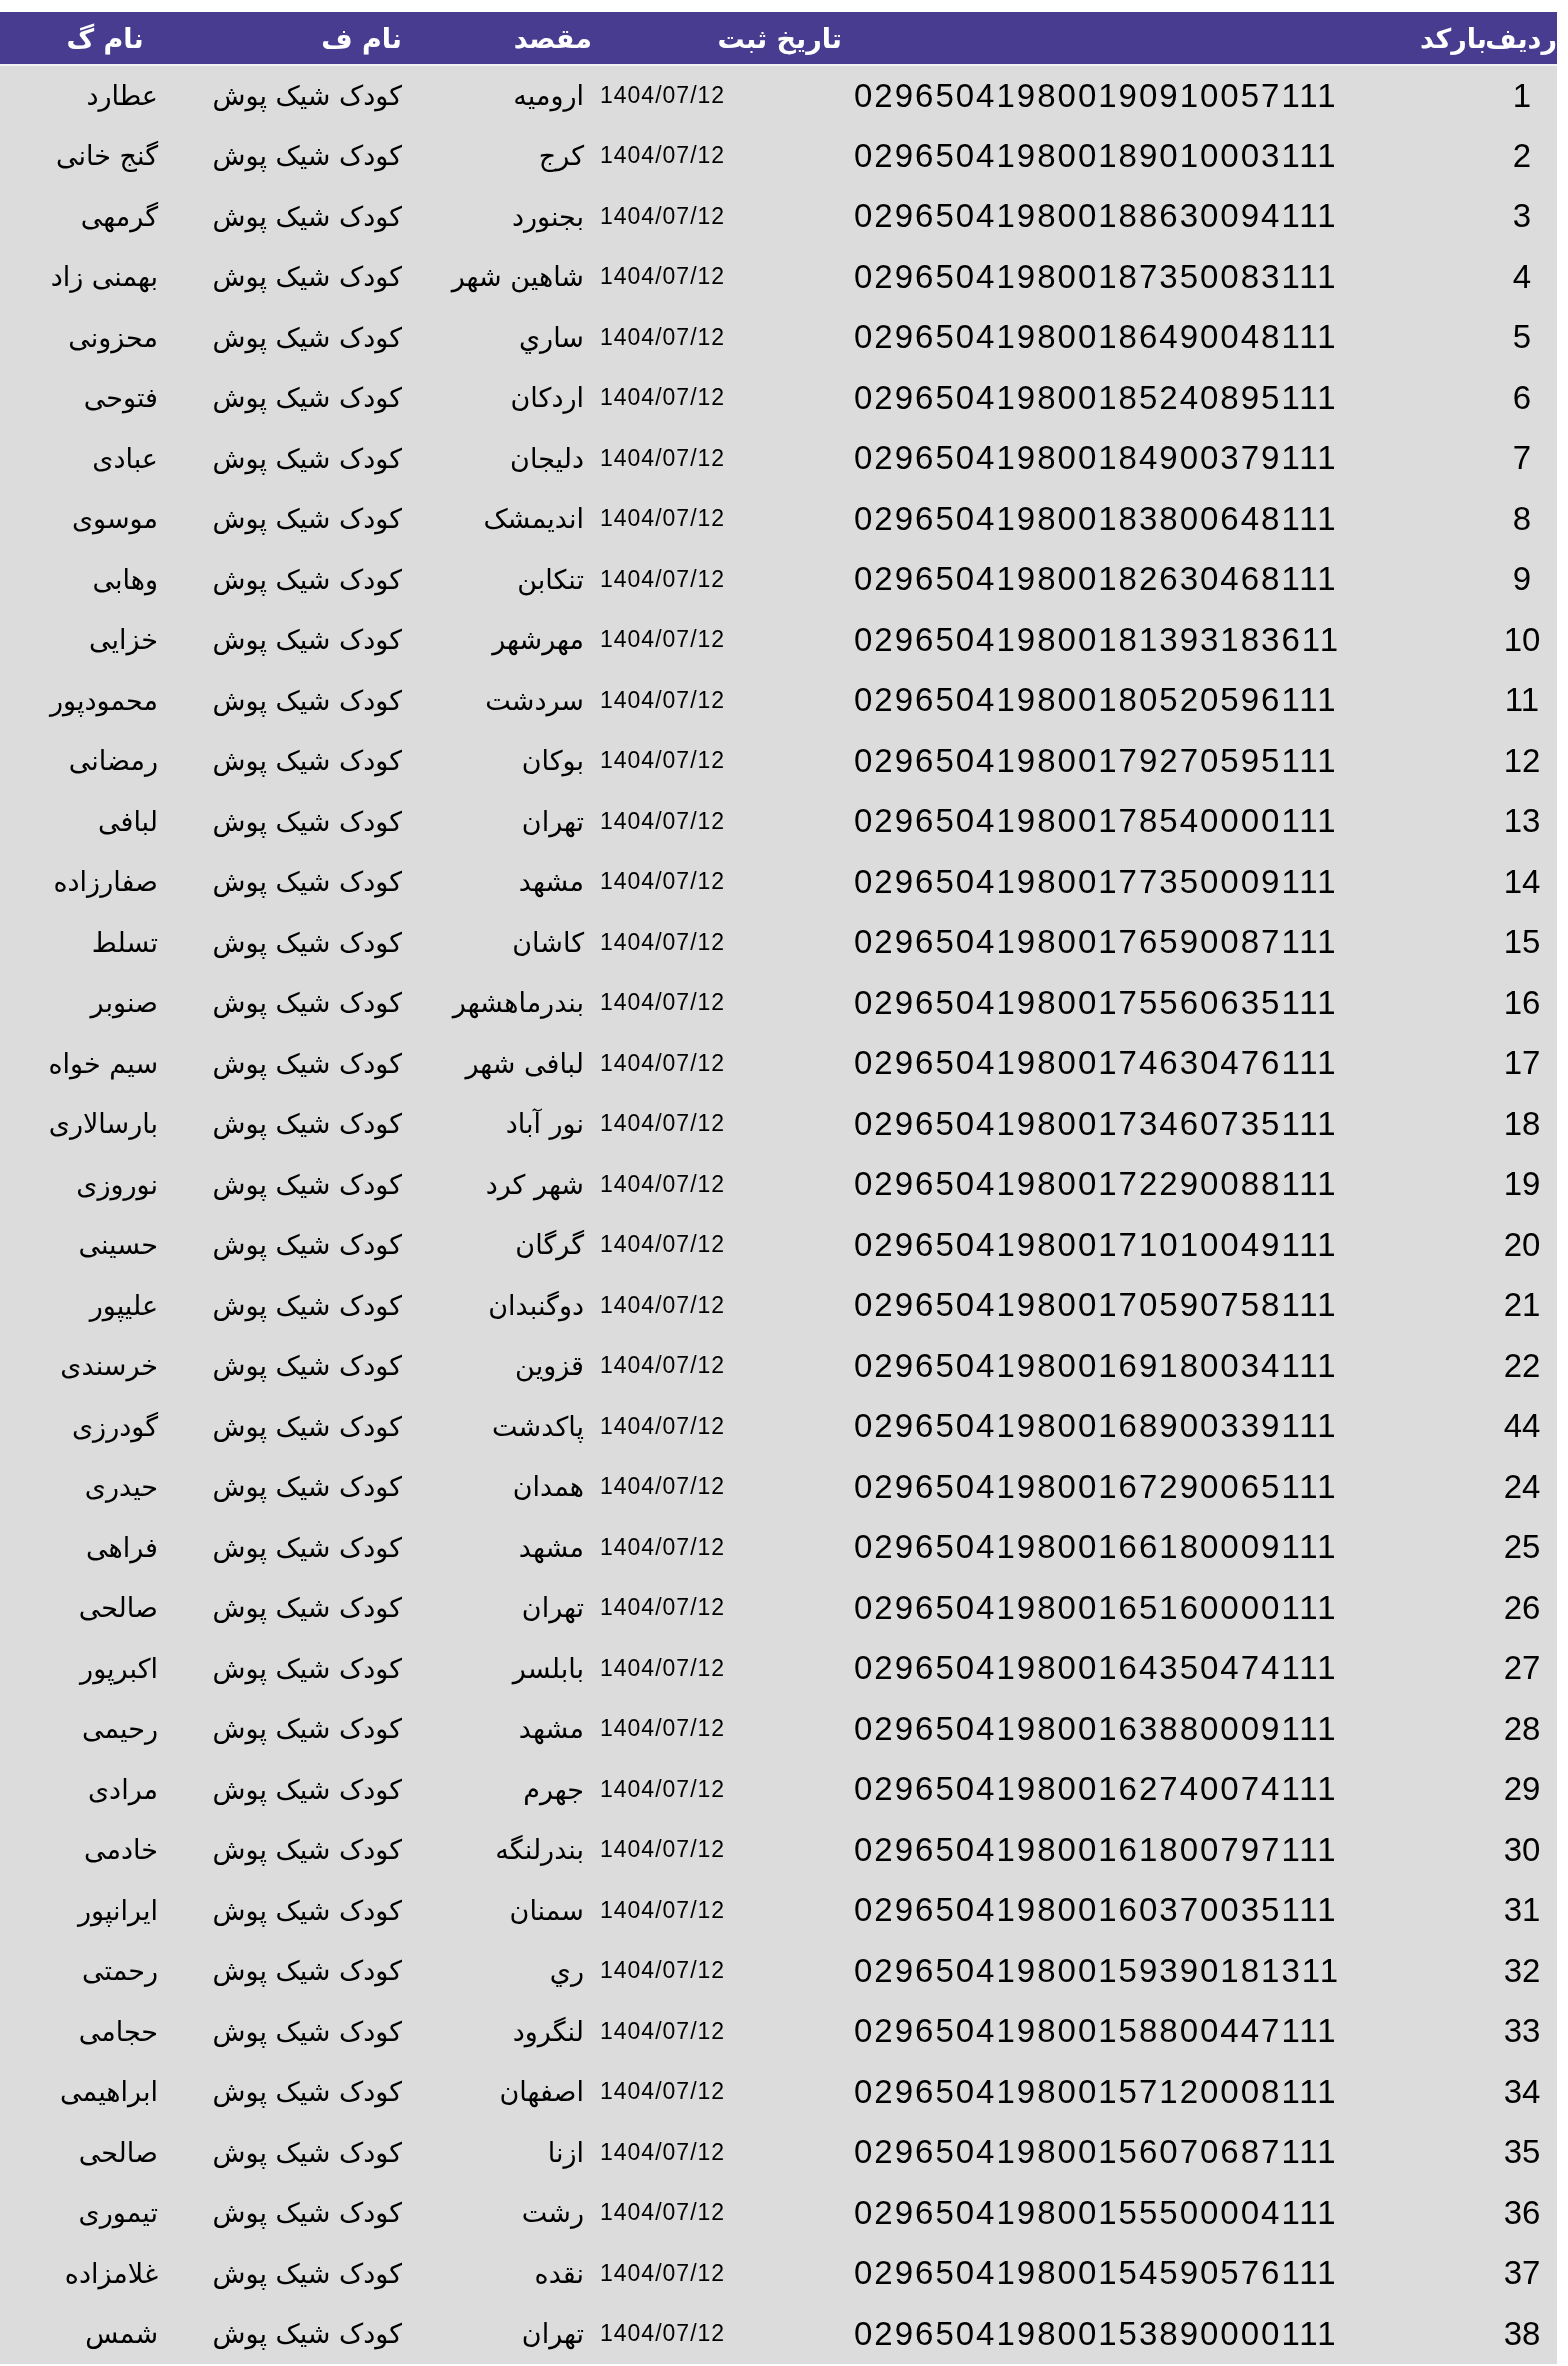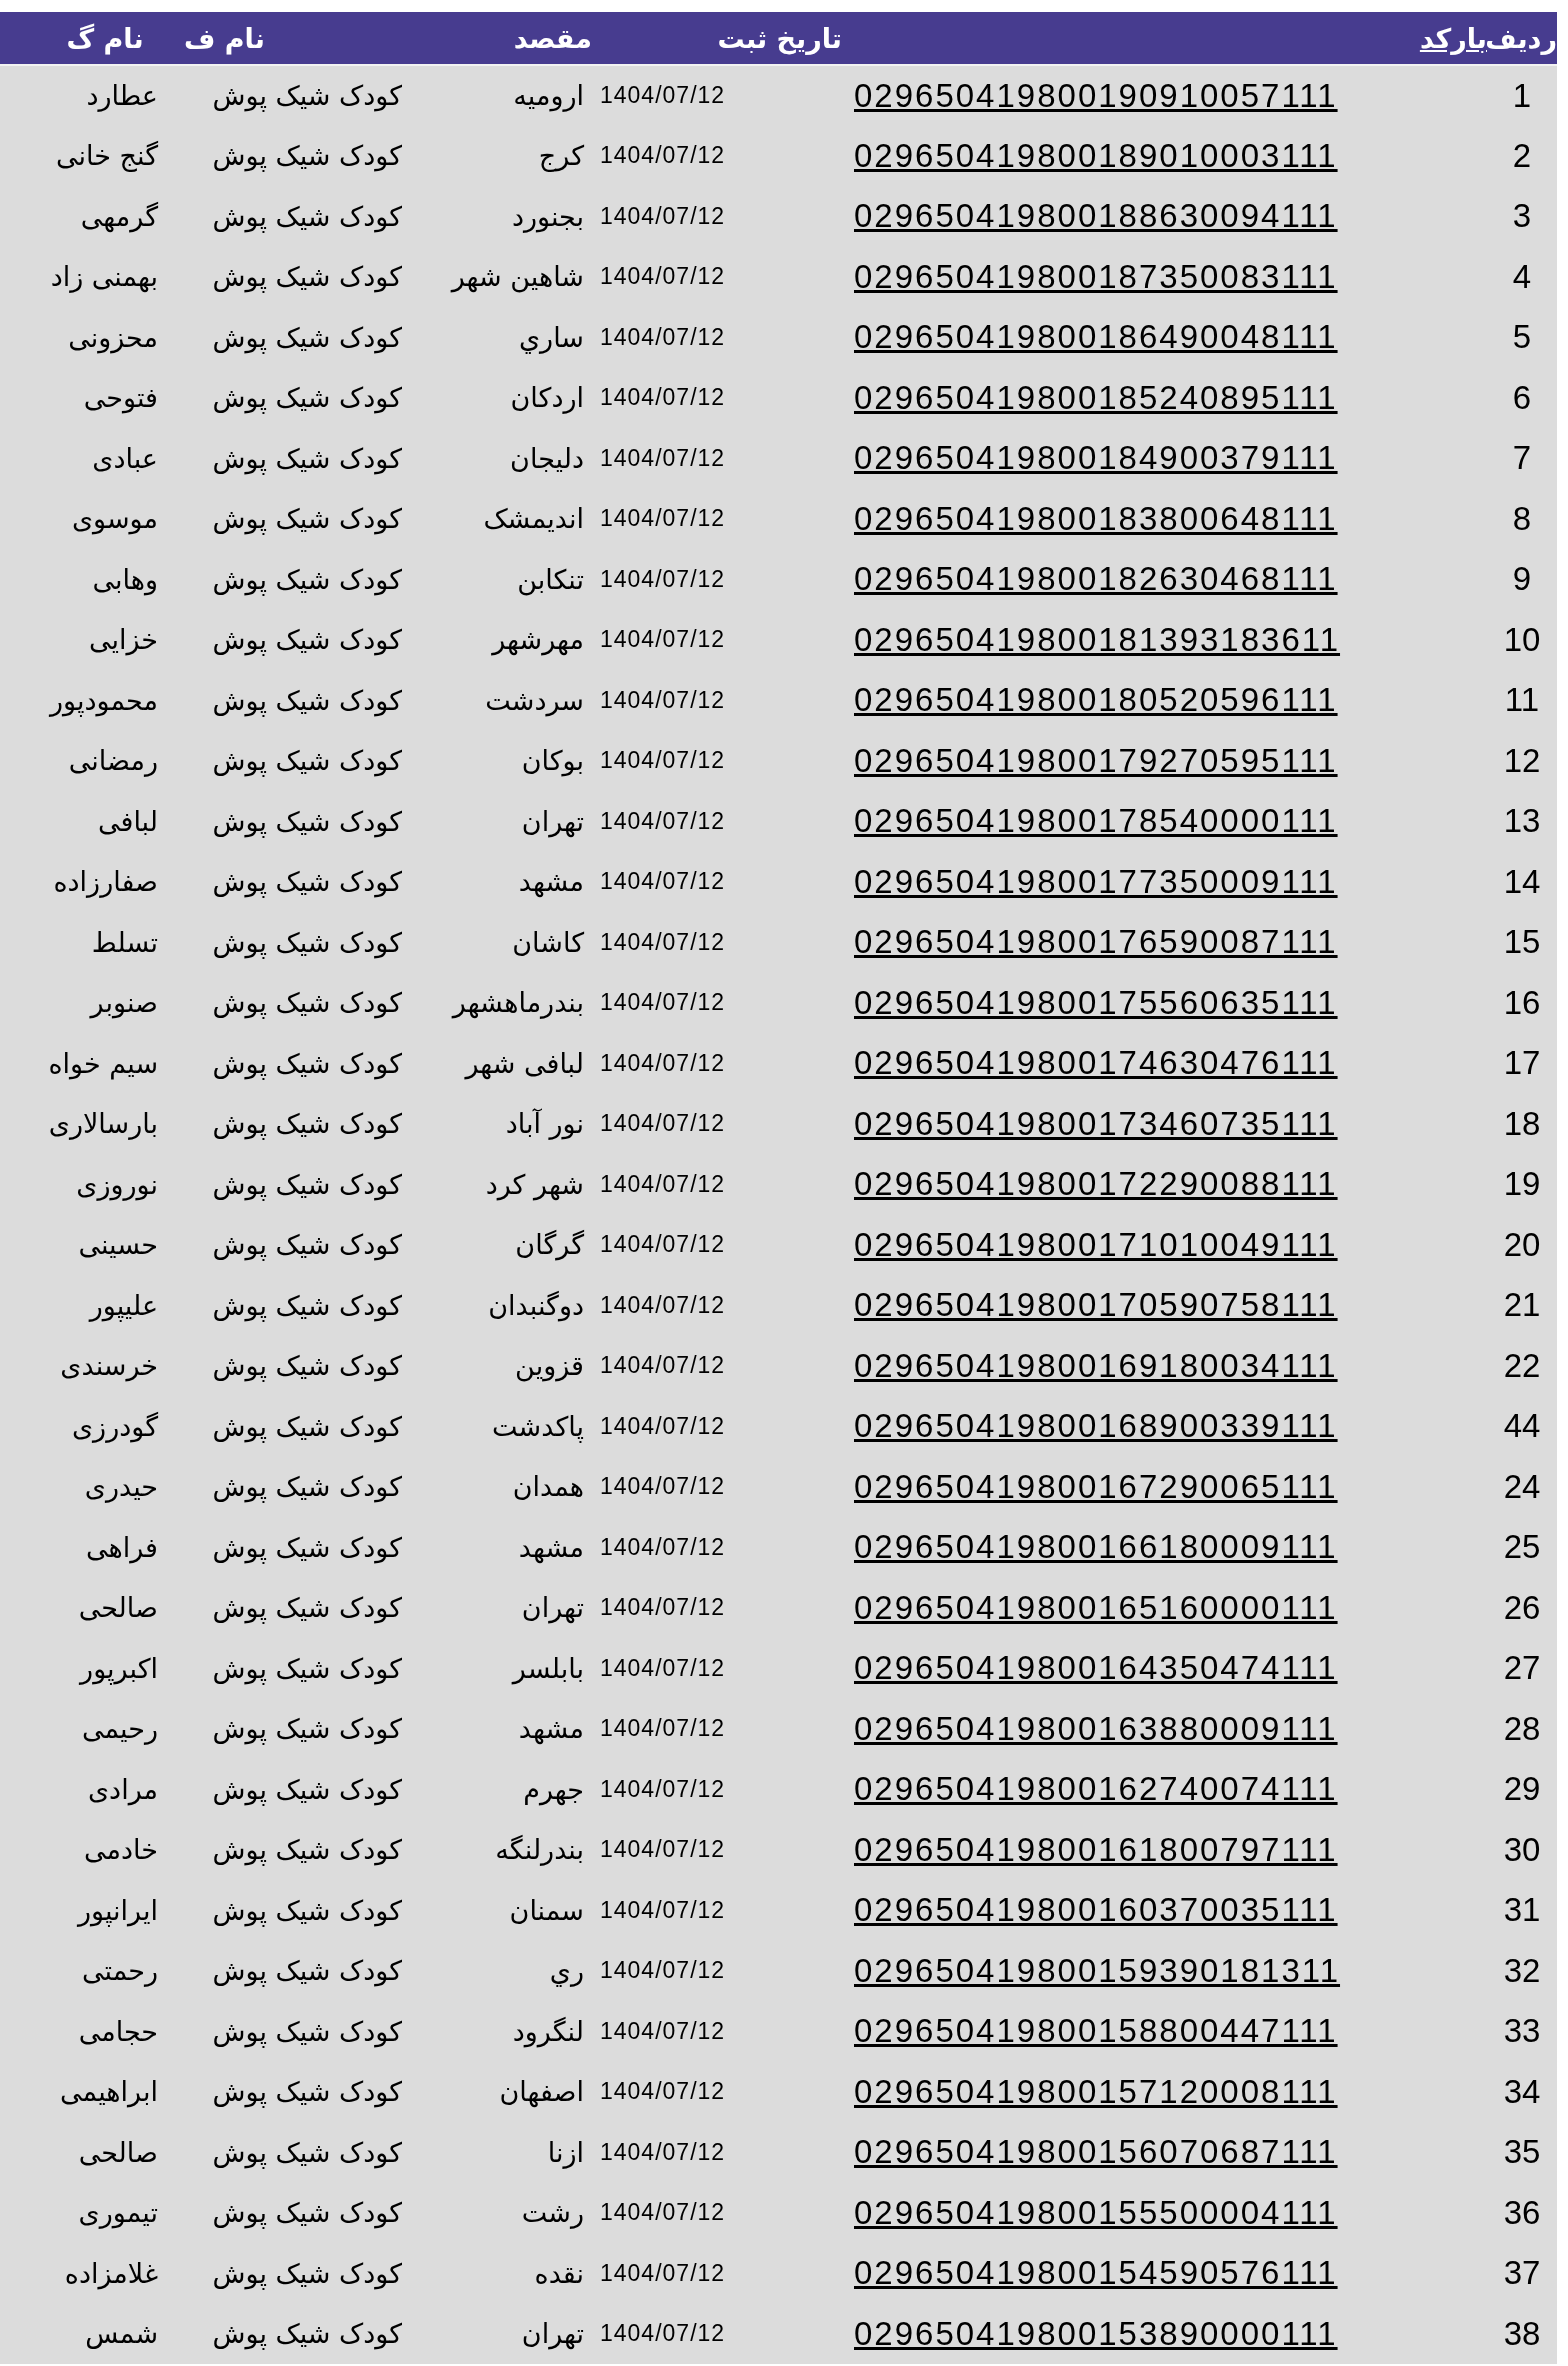--- a/index.html
+++ b/index.html
@@ -39,33 +39,33 @@
   thead th{
     background:var(--header-bg);
     color:var(--header-fg);
     font-weight:bold;
     font-size:27px;
     border-bottom:2px solid #f2f2f2;
     padding-left:38px;
   }
   
   .col-radif   {width:70px;margin-left:38px;}
-  .col-barcode {width:645px;text-decoration:underline;}
+  .col-barcode {width:645px;}
   .col-date    {width:250px;}
   .col-maqsad  {width:190px;}
   .col-nam_f   {width:230px;}
   .col-nam_g   {width:172px;}
 
   
   th.col-radif  {text-align:center;}
   th.col-barcode{text-align:right;padding-left:0;padding-right:0; }
   th.col-barcode{text-align:right;}
   th.col-date   {text-align:right;}
   th.col-maqsad {text-align:right;}
-  th.col-nam_f  {text-align:left;padding-left:12px;}
+  th.col-nam_f  {text-align:right;padding-left:12px;}
   th.col-nam_g  {text-align:center;}
   th.col-barcode{padding-left:18px;}
 
   
   td{font-size:27px;}
   td.col-radif{
     font-family:"Liberation Sans", sans-serif;
     font-size:33px;
     text-align:center;
     direction:ltr;

